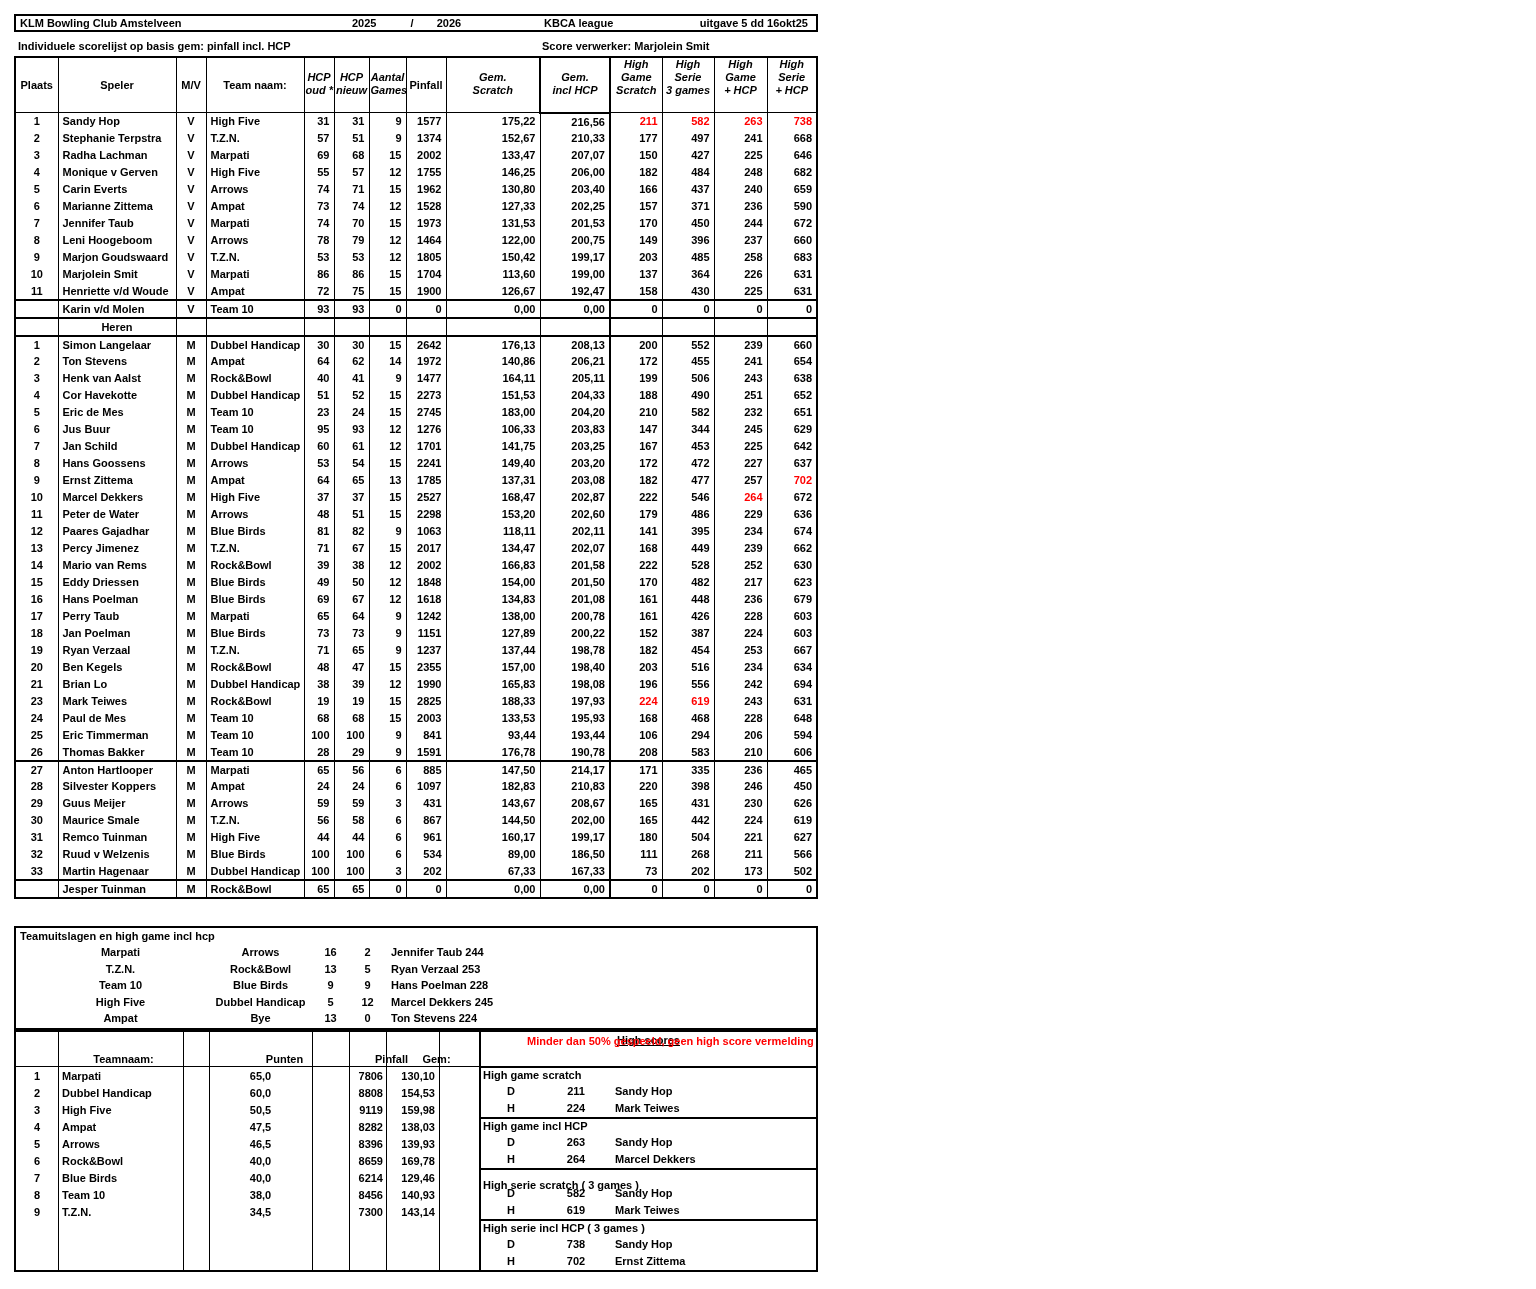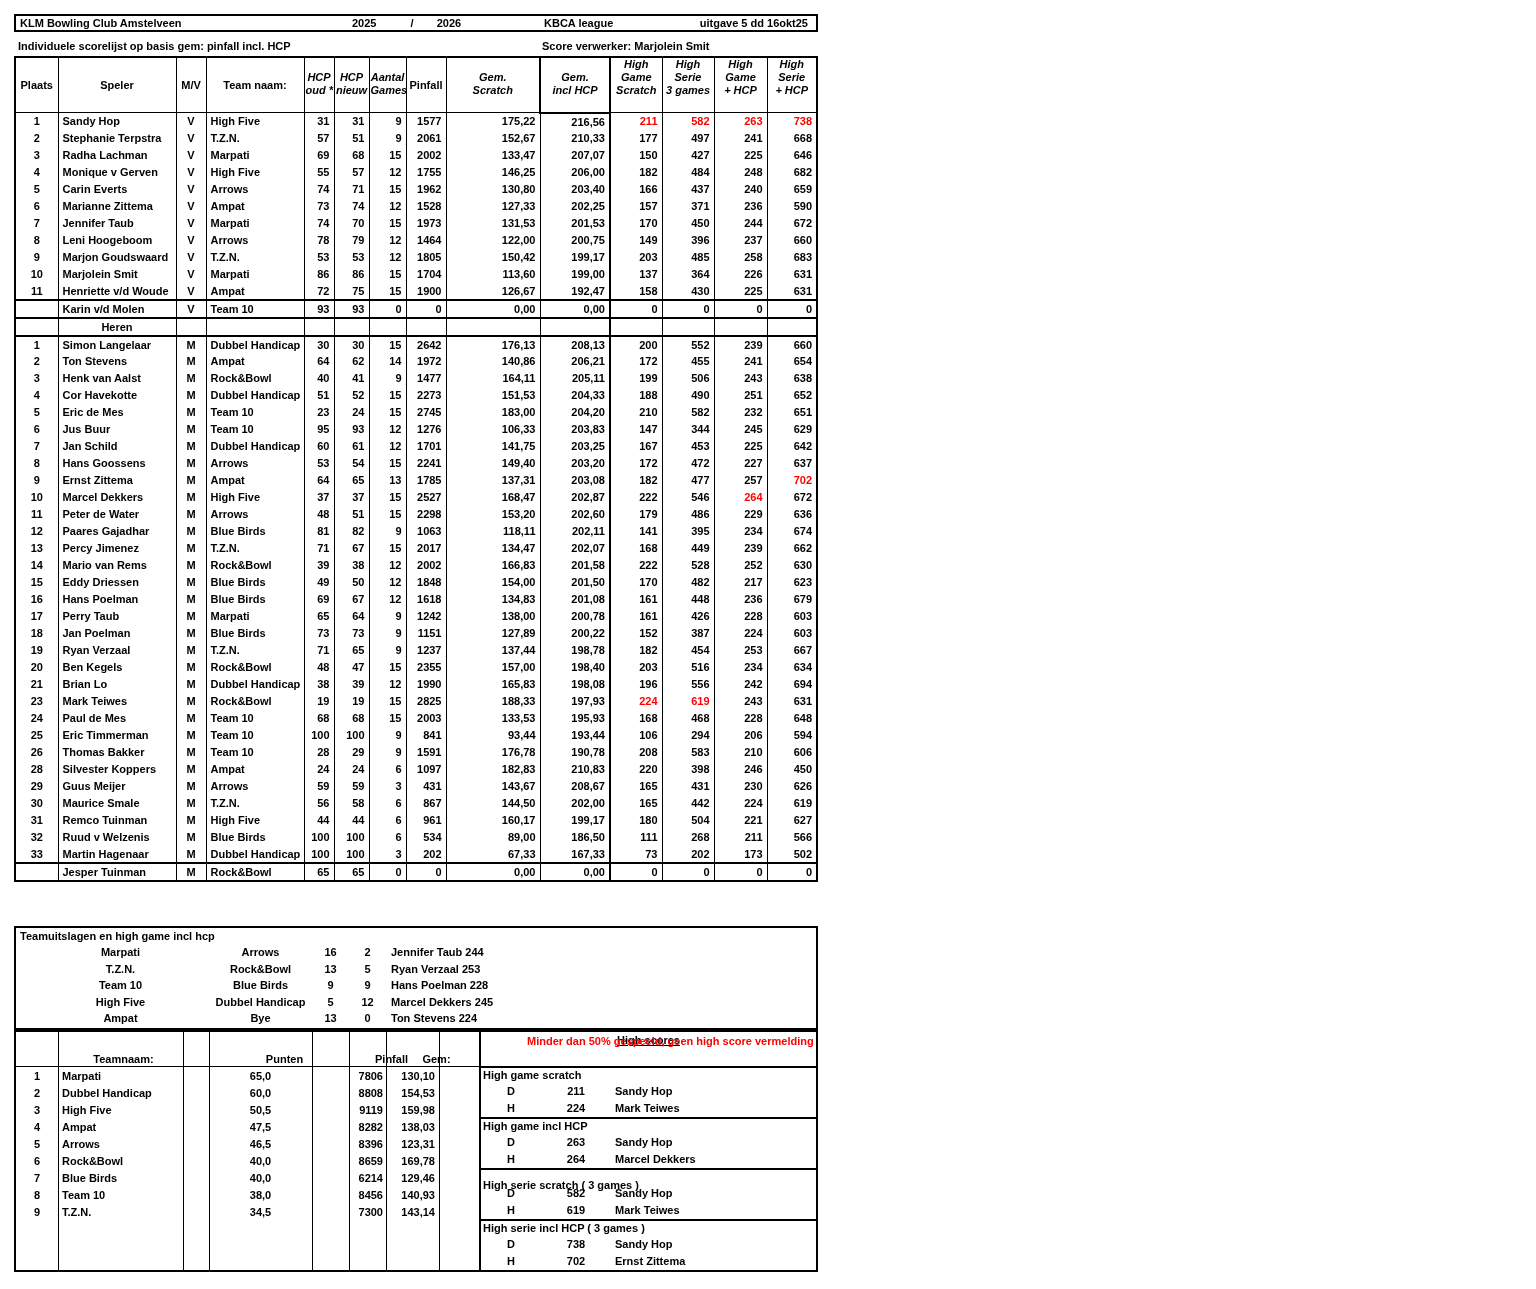--- a/index.html
+++ b/index.html
@@ -196,21 +196,21 @@
           <td class="a-r red">738</td>
         </tr>
         <tr>
           <td class="a-c">2</td>
           <td class="a-l">Stephanie Terpstra</td>
           <td class="a-c">V</td>
           <td class="a-l">T.Z.N.</td>
           <td class="a-r">57</td>
           <td class="a-r">51</td>
           <td class="a-r">9</td>
-          <td class="a-r">2061</td>
+          <td class="a-r">1374</td>
           <td class="a-r">152,67</td>
           <td class="a-r thickR">210,33</td>
           <td class="a-r">177</td>
           <td class="a-r">497</td>
           <td class="a-r">241</td>
           <td class="a-r">668</td>
         </tr>
         <tr>
           <td class="a-c">3</td>
           <td class="a-l">Radha Lachman</td>
@@ -780,20 +780,36 @@
           <td class="a-r">29</td>
           <td class="a-r">9</td>
           <td class="a-r">1591</td>
           <td class="a-r">176,78</td>
           <td class="a-r thickR">190,78</td>
           <td class="a-r">208</td>
           <td class="a-r">583</td>
           <td class="a-r">210</td>
           <td class="a-r">606</td>
         </tr>
+        <tr class="seprow">
+          <td class="a-c">27</td>
+          <td class="a-l">Anton Hartlooper</td>
+          <td class="a-c">M</td>
+          <td class="a-l">Marpati</td>
+          <td class="a-r">65</td>
+          <td class="a-r">56</td>
+          <td class="a-r">6</td>
+          <td class="a-r">885</td>
+          <td class="a-r">147,50</td>
+          <td class="a-r thickR">214,17</td>
+          <td class="a-r">171</td>
+          <td class="a-r">335</td>
+          <td class="a-r">236</td>
+          <td class="a-r">465</td>
+        </tr>
         <tr>
           <td class="a-c">28</td>
           <td class="a-l">Silvester Koppers</td>
           <td class="a-c">M</td>
           <td class="a-l">Ampat</td>
           <td class="a-r">24</td>
           <td class="a-r">24</td>
           <td class="a-r">6</td>
           <td class="a-r">1097</td>
           <td class="a-r">182,83</td>
@@ -985,21 +1001,21 @@
           <span class="st-team">Ampat</span>
           <span class="st-pts">47,5</span>
           <span class="st-pin">8282</span>
           <span class="st-gem">138,03</span>
         </div>
         <div class="st-row" style="top: 104px;">
           <span class="st-pos">5</span>
           <span class="st-team">Arrows</span>
           <span class="st-pts">46,5</span>
           <span class="st-pin">8396</span>
-          <span class="st-gem">123,31</span>
+          <span class="st-gem">139,93</span>
         </div>
         <div class="st-row" style="top: 121px;">
           <span class="st-pos">6</span>
           <span class="st-team">Rock&amp;Bowl</span>
           <span class="st-pts">40,0</span>
           <span class="st-pin">8659</span>
           <span class="st-gem">169,78</span>
         </div>
         <div class="st-row" style="top: 138px;">
           <span class="st-pos">7</span>

